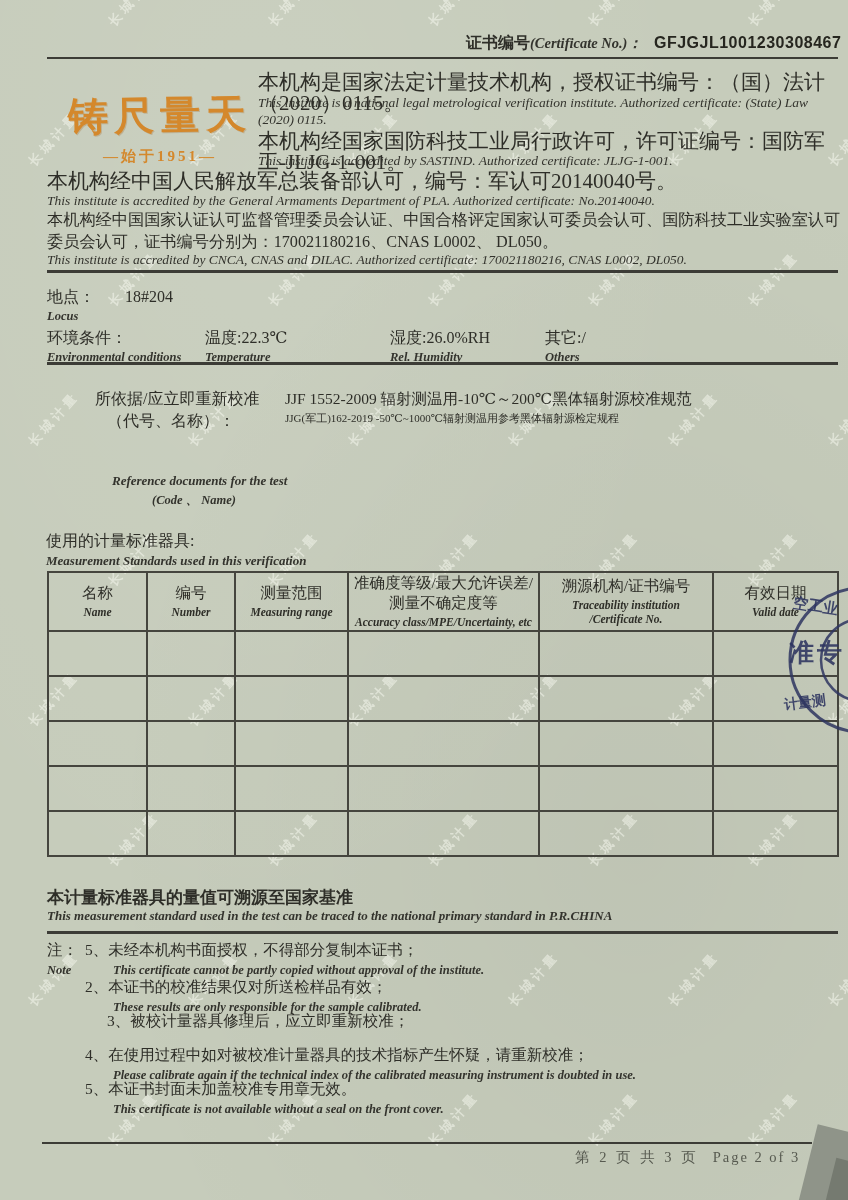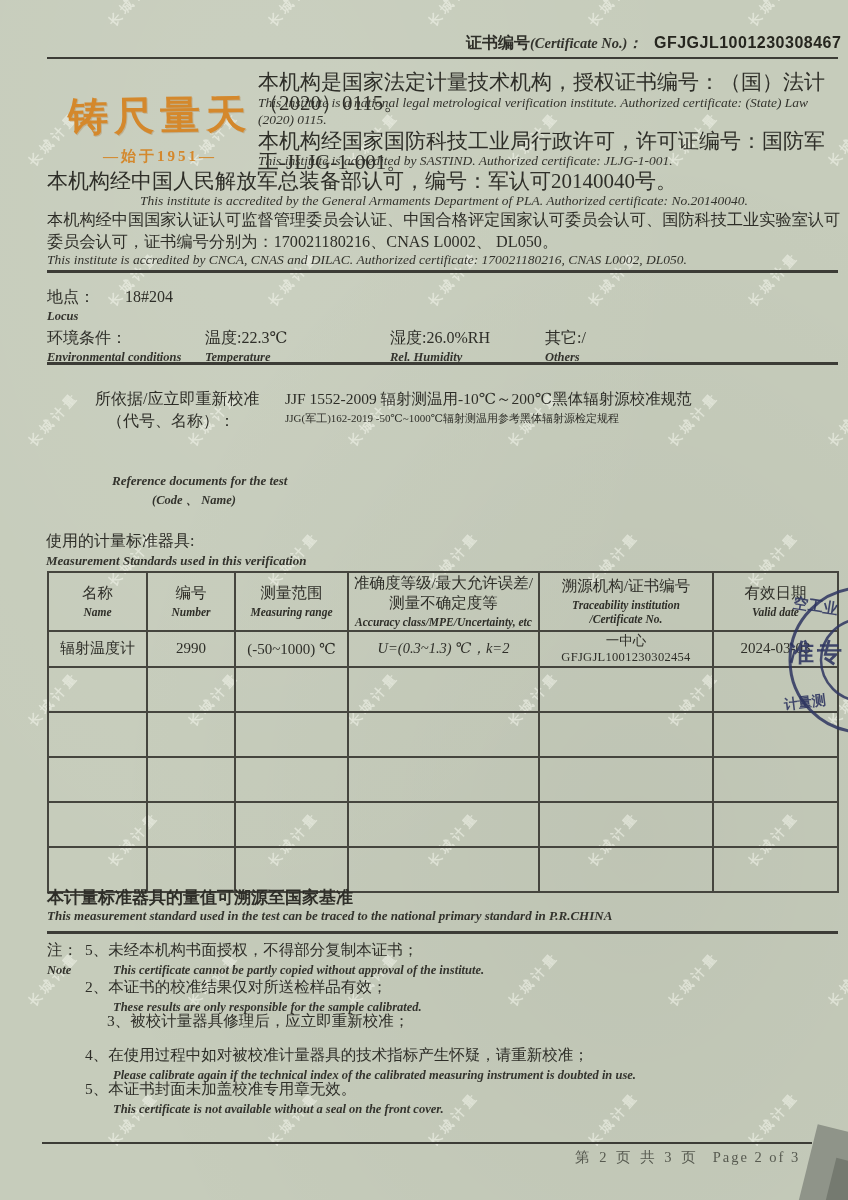--- a/index.html
+++ b/index.html
@@ -112,21 +112,21 @@
   <div class="abs" style="left:60px;top:88px;width:200px;text-align:center;">
     <div class="logo-title">铸尺量天</div>
     <div class="logo-sub">—始于1951—</div>
   </div>
 
   <div class="abs cn" style="left:258px;top:72px;width:585px;">本机构是国家法定计量技术机构，授权证书编号：（国）法计（2020）0115。</div>
   <div class="abs en" style="left:258px;top:95px;width:572px;">This institute is a national legal metrological verification institute.  Authorized certificate: (State) Law (2020) 0115.</div>
   <div class="abs cn" style="left:258px;top:131px;width:585px;">本机构经国家国防科技工业局行政许可，许可证编号：国防军工-JLJG-1-001。</div>
   <div class="abs en" style="left:258px;top:153px;width:585px;">This institute is accredited by SASTIND. Authorized certificate: JLJG-1-001.</div>
   <div class="abs cn" style="left:47px;top:171px;width:794px;">本机构经中国人民解放军总装备部认可，编号：军认可20140040号。</div>
-  <div class="abs en" style="left:47px;top:193px;width:794px;text-align:center;">This institute is accredited by the General Armaments Department of PLA. Authorized certificate: No.20140040.</div>
+  <div class="abs en" style="left:47px;top:193px;width:794px;">This institute is accredited by the General Armaments Department of PLA. Authorized certificate: No.20140040.</div>
   <div class="abs cn" style="left:47px;top:210px;width:795px;font-size:16.2px;line-height:21.5px;">本机构经中国国家认证认可监督管理委员会认证、中国合格评定国家认可委员会认可、国防科技工业实验室认可委员会认可，证书编号分别为：170021180216、CNAS L0002、 DL050。</div>
   <div class="abs en" style="left:47px;top:252px;width:794px;">This institute is accredited by CNCA, CNAS and DILAC. Authorized certificate: 170021180216, CNAS L0002, DL050.</div>
   <div class="rule" style="left:47px;top:270px;width:791px;height:2.5px;"></div>
 
   <div class="abs" style="left:47px;top:287px;font-size:16px;">
     <span>地点：</span>
     <span style="margin-left:26px;">18#204</span>
   </div>
   <div class="abs en-b" style="left:47px;top:309px;">Locus</div>
 
@@ -183,31 +183,20 @@
               <div class="th-en">Traceability institution</div>
               <div class="th-en" style="margin-top:0;">/Certificate No.</div>
             </th>
           <th>
               <div class="th-cn">有效日期</div>
               <div class="th-en">Valid date</div>
             </th>
         </tr>
       </thead>
       <tbody>
-        <tr style="height:36px;">
-          <td class="cell">辐射温度计</td>
-          <td class="cell">2990</td>
-          <td class="cell">(-50~1000) ℃</td>
-          <td class="cell" style="font-style:italic;font-size:14.5px;">U=(0.3~1.3) ℃，k=2</td>
-          <td>
-            <div class="cell" style="font-size:13.5px;">一中心</div>
-            <div class="trace2">GFJGJL1001230302454</div>
-          </td>
-          <td class="cell">2024-03-03</td>
-        </tr>
       <tr class="empty-row">
             <td></td>
             <td></td>
             <td></td>
             <td></td>
             <td></td>
             <td></td>
           </tr>
           <tr class="empty-row">
             <td></td>

